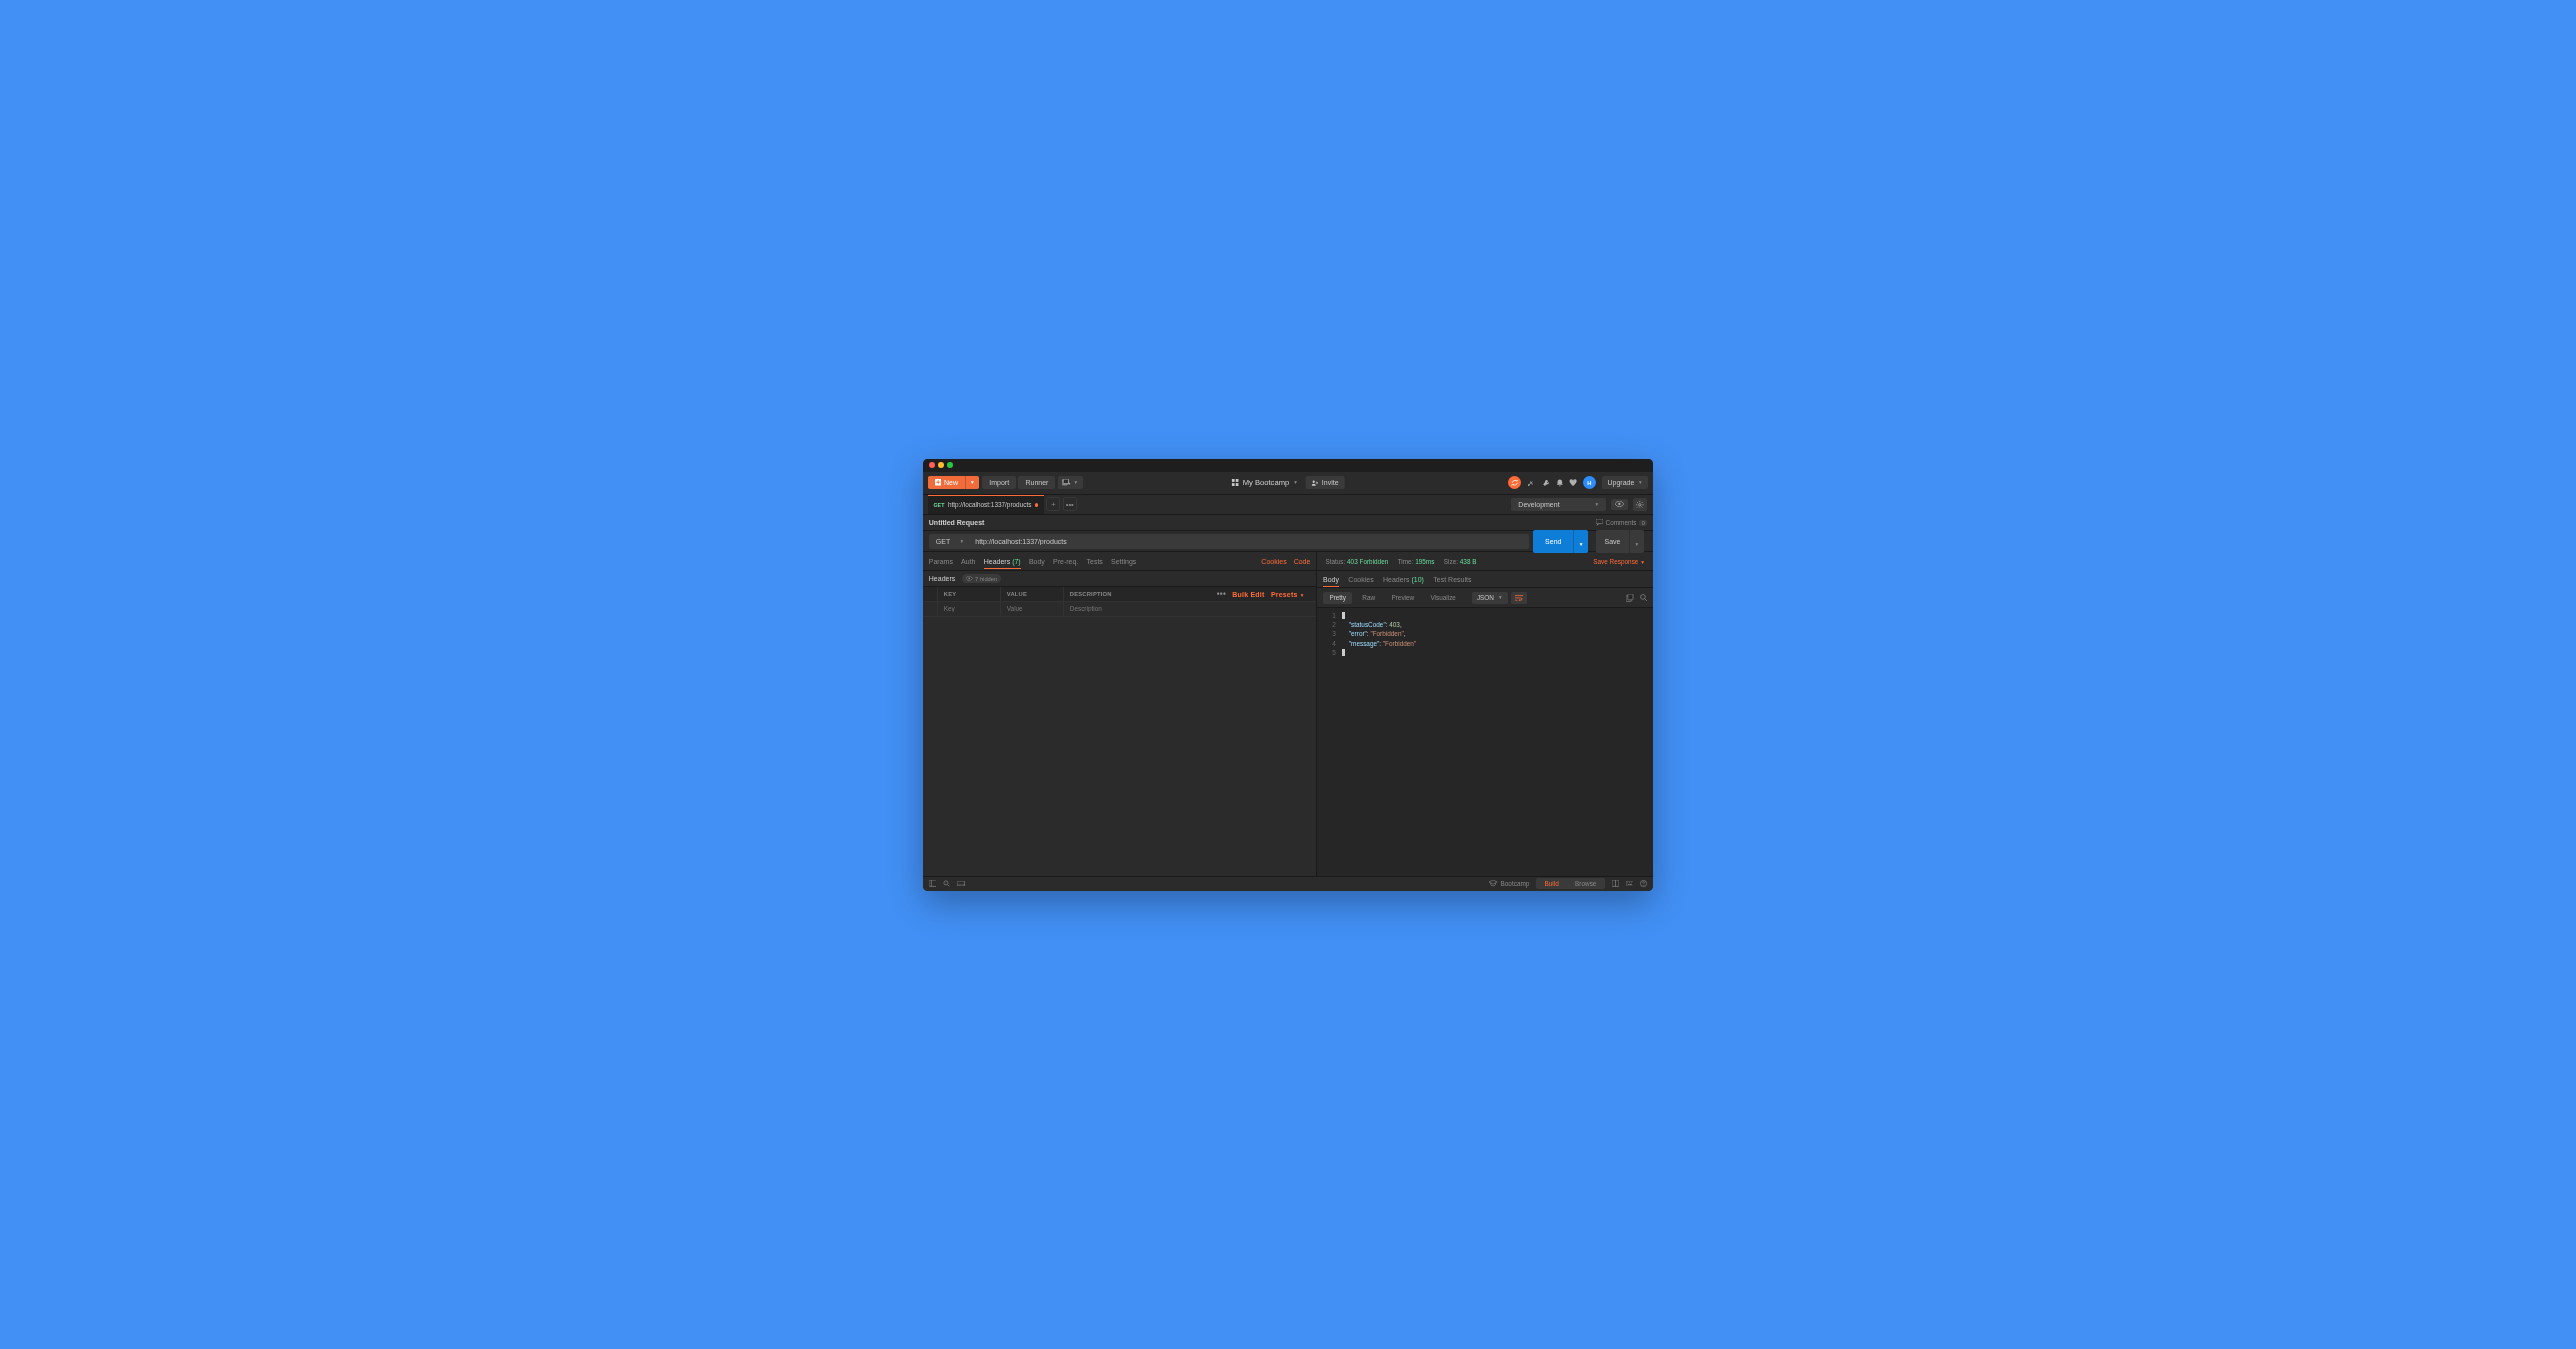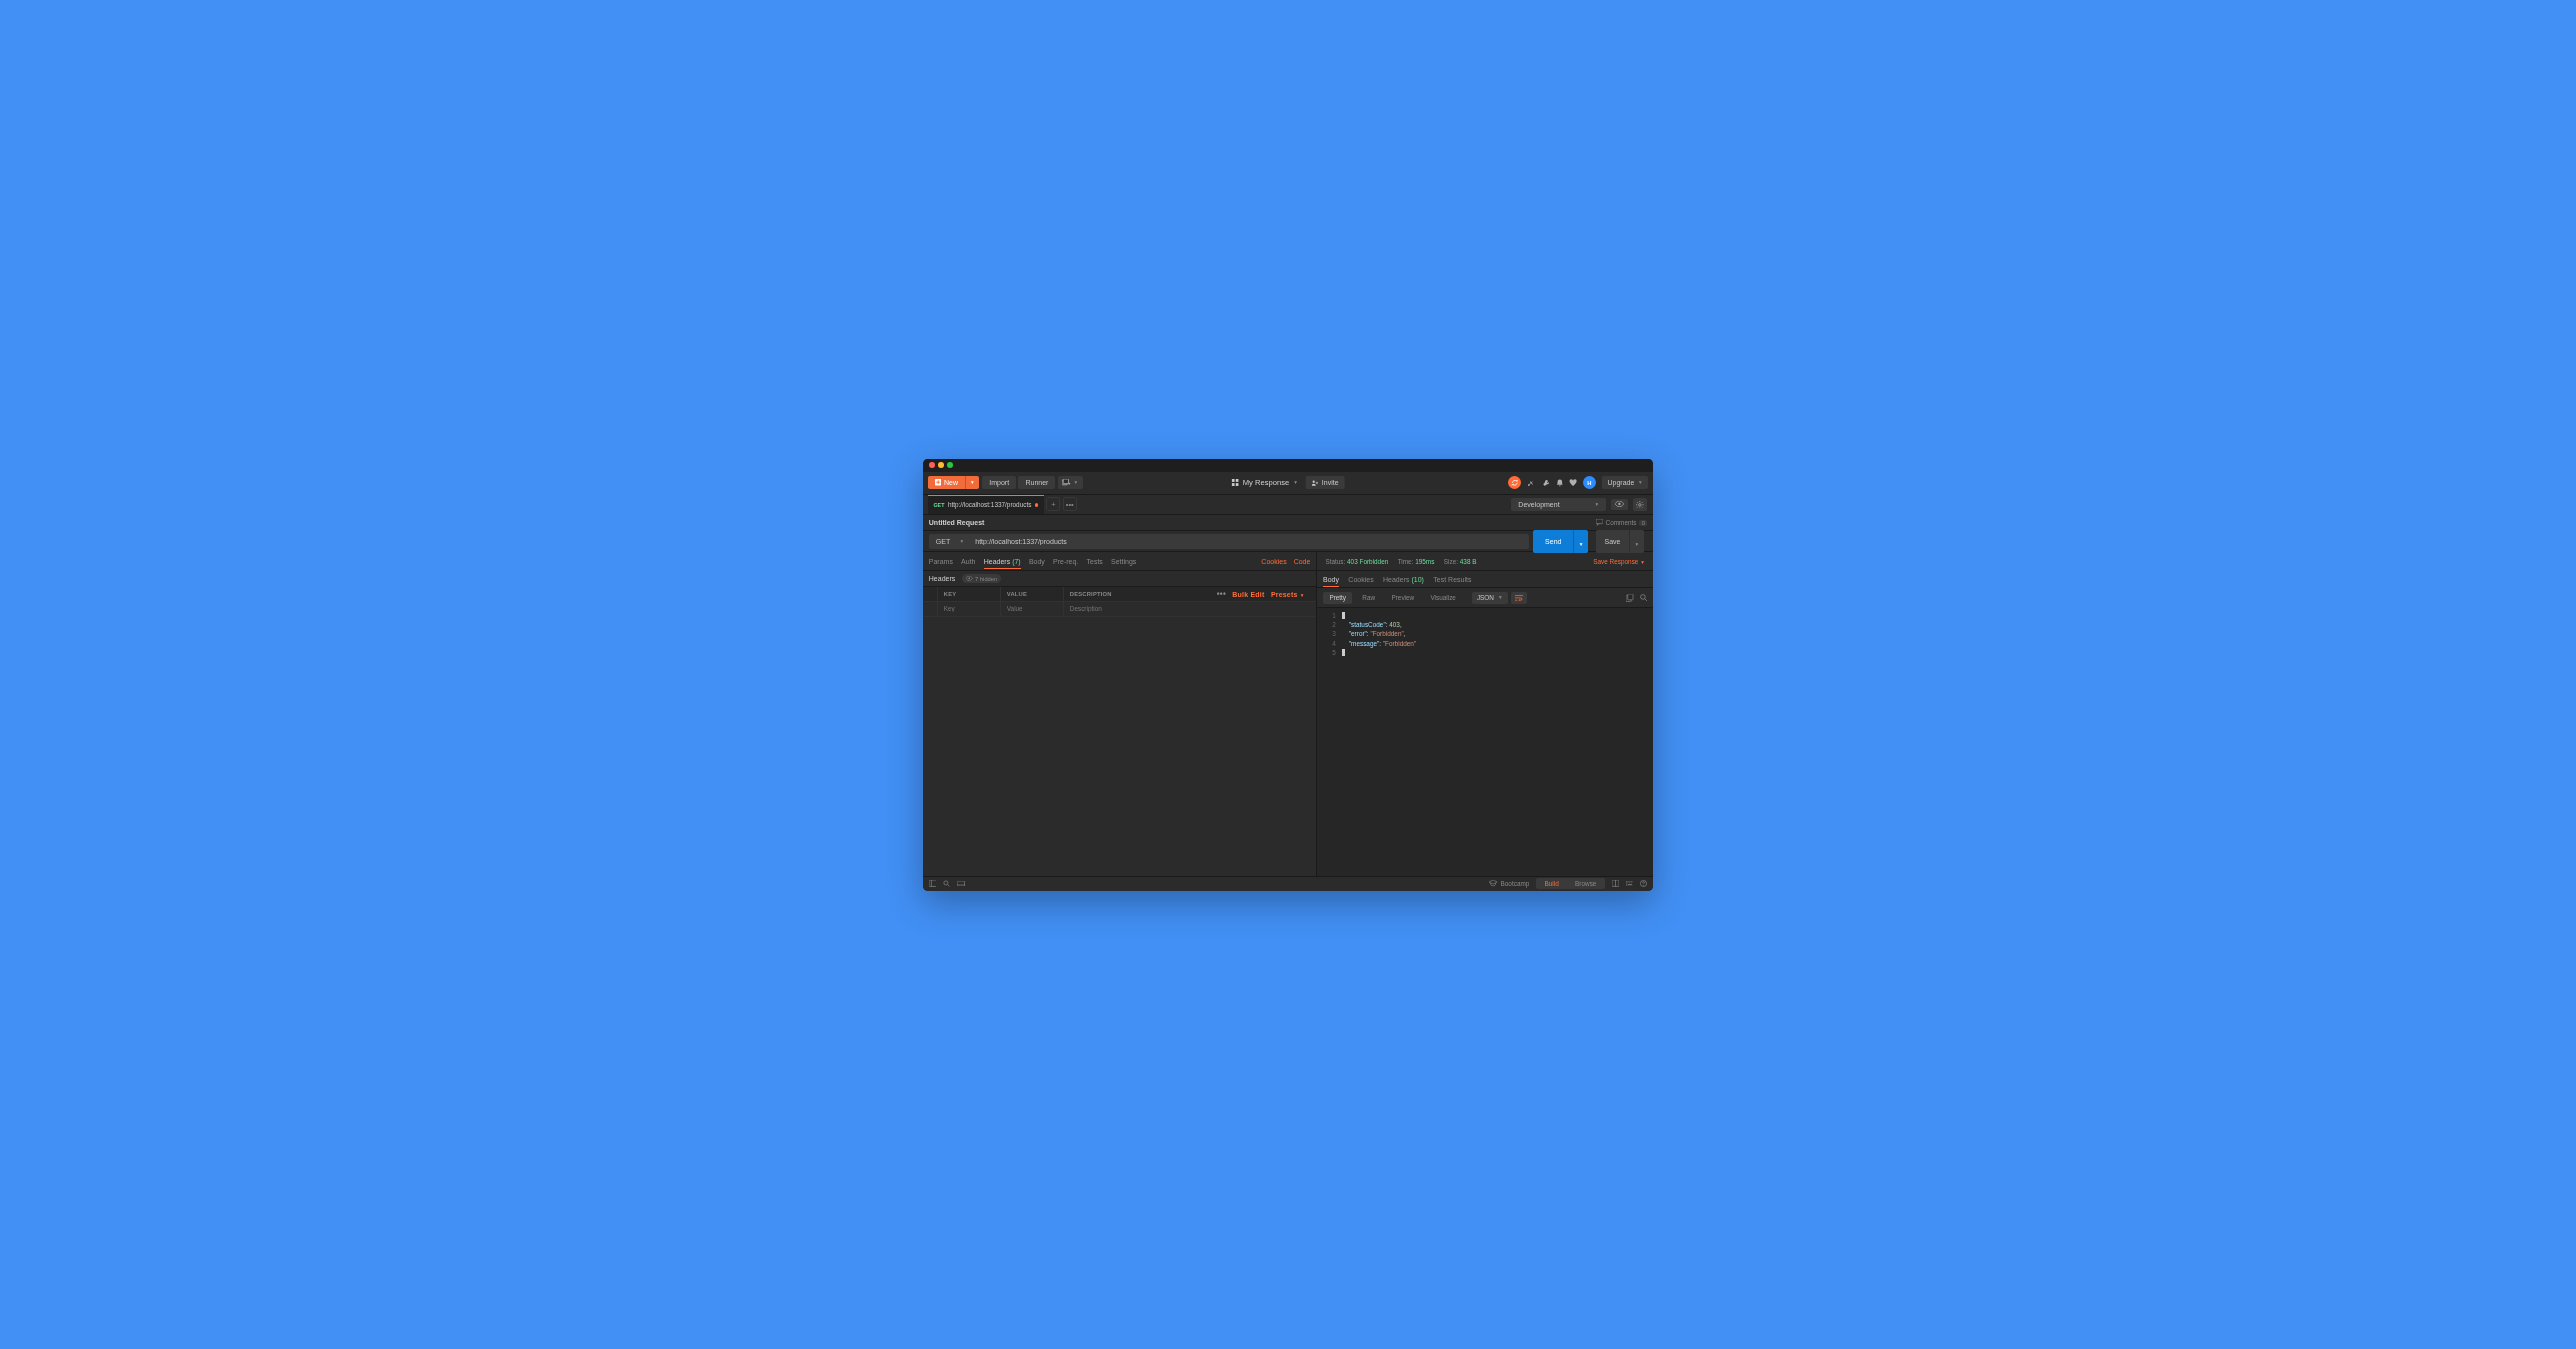--- a/index.html
+++ b/index.html
@@ -129,21 +129,21 @@
     </button>
 
     <div class="workspace">
       <div class="ws-title">
         <svg width="7" height="7" viewBox="0 0 12 12">
             <rect x="0" y="0" width="5" height="5" fill="#c8c8c8"></rect>
             <rect x="7" y="0" width="5" height="5" fill="#c8c8c8"></rect>
             <rect x="0" y="7" width="5" height="5" fill="#c8c8c8"></rect>
             <rect x="7" y="7" width="5" height="5" fill="#c8c8c8"></rect>
           </svg>
-        <span>My Response</span>
+        <span>My Bootcamp</span>
         <span class="caret">▼</span>
       </div>
       <button class="btn" style="padding:2.9px 5.8px">
         <svg width="7" height="5.8" viewBox="0 0 12 10">
             <circle cx="3.5" cy="3" r="2" fill="#c8c8c8"></circle>
             <path d="M0 10c0-2 1.5-3.5 3.5-3.5S7 8 7 10" fill="#c8c8c8"></path>
             <path d="M9 3v4M7 5h4" stroke="#c8c8c8" stroke-width="1.2"></path>
           </svg>
         <span>Invite</span>
       </button>

